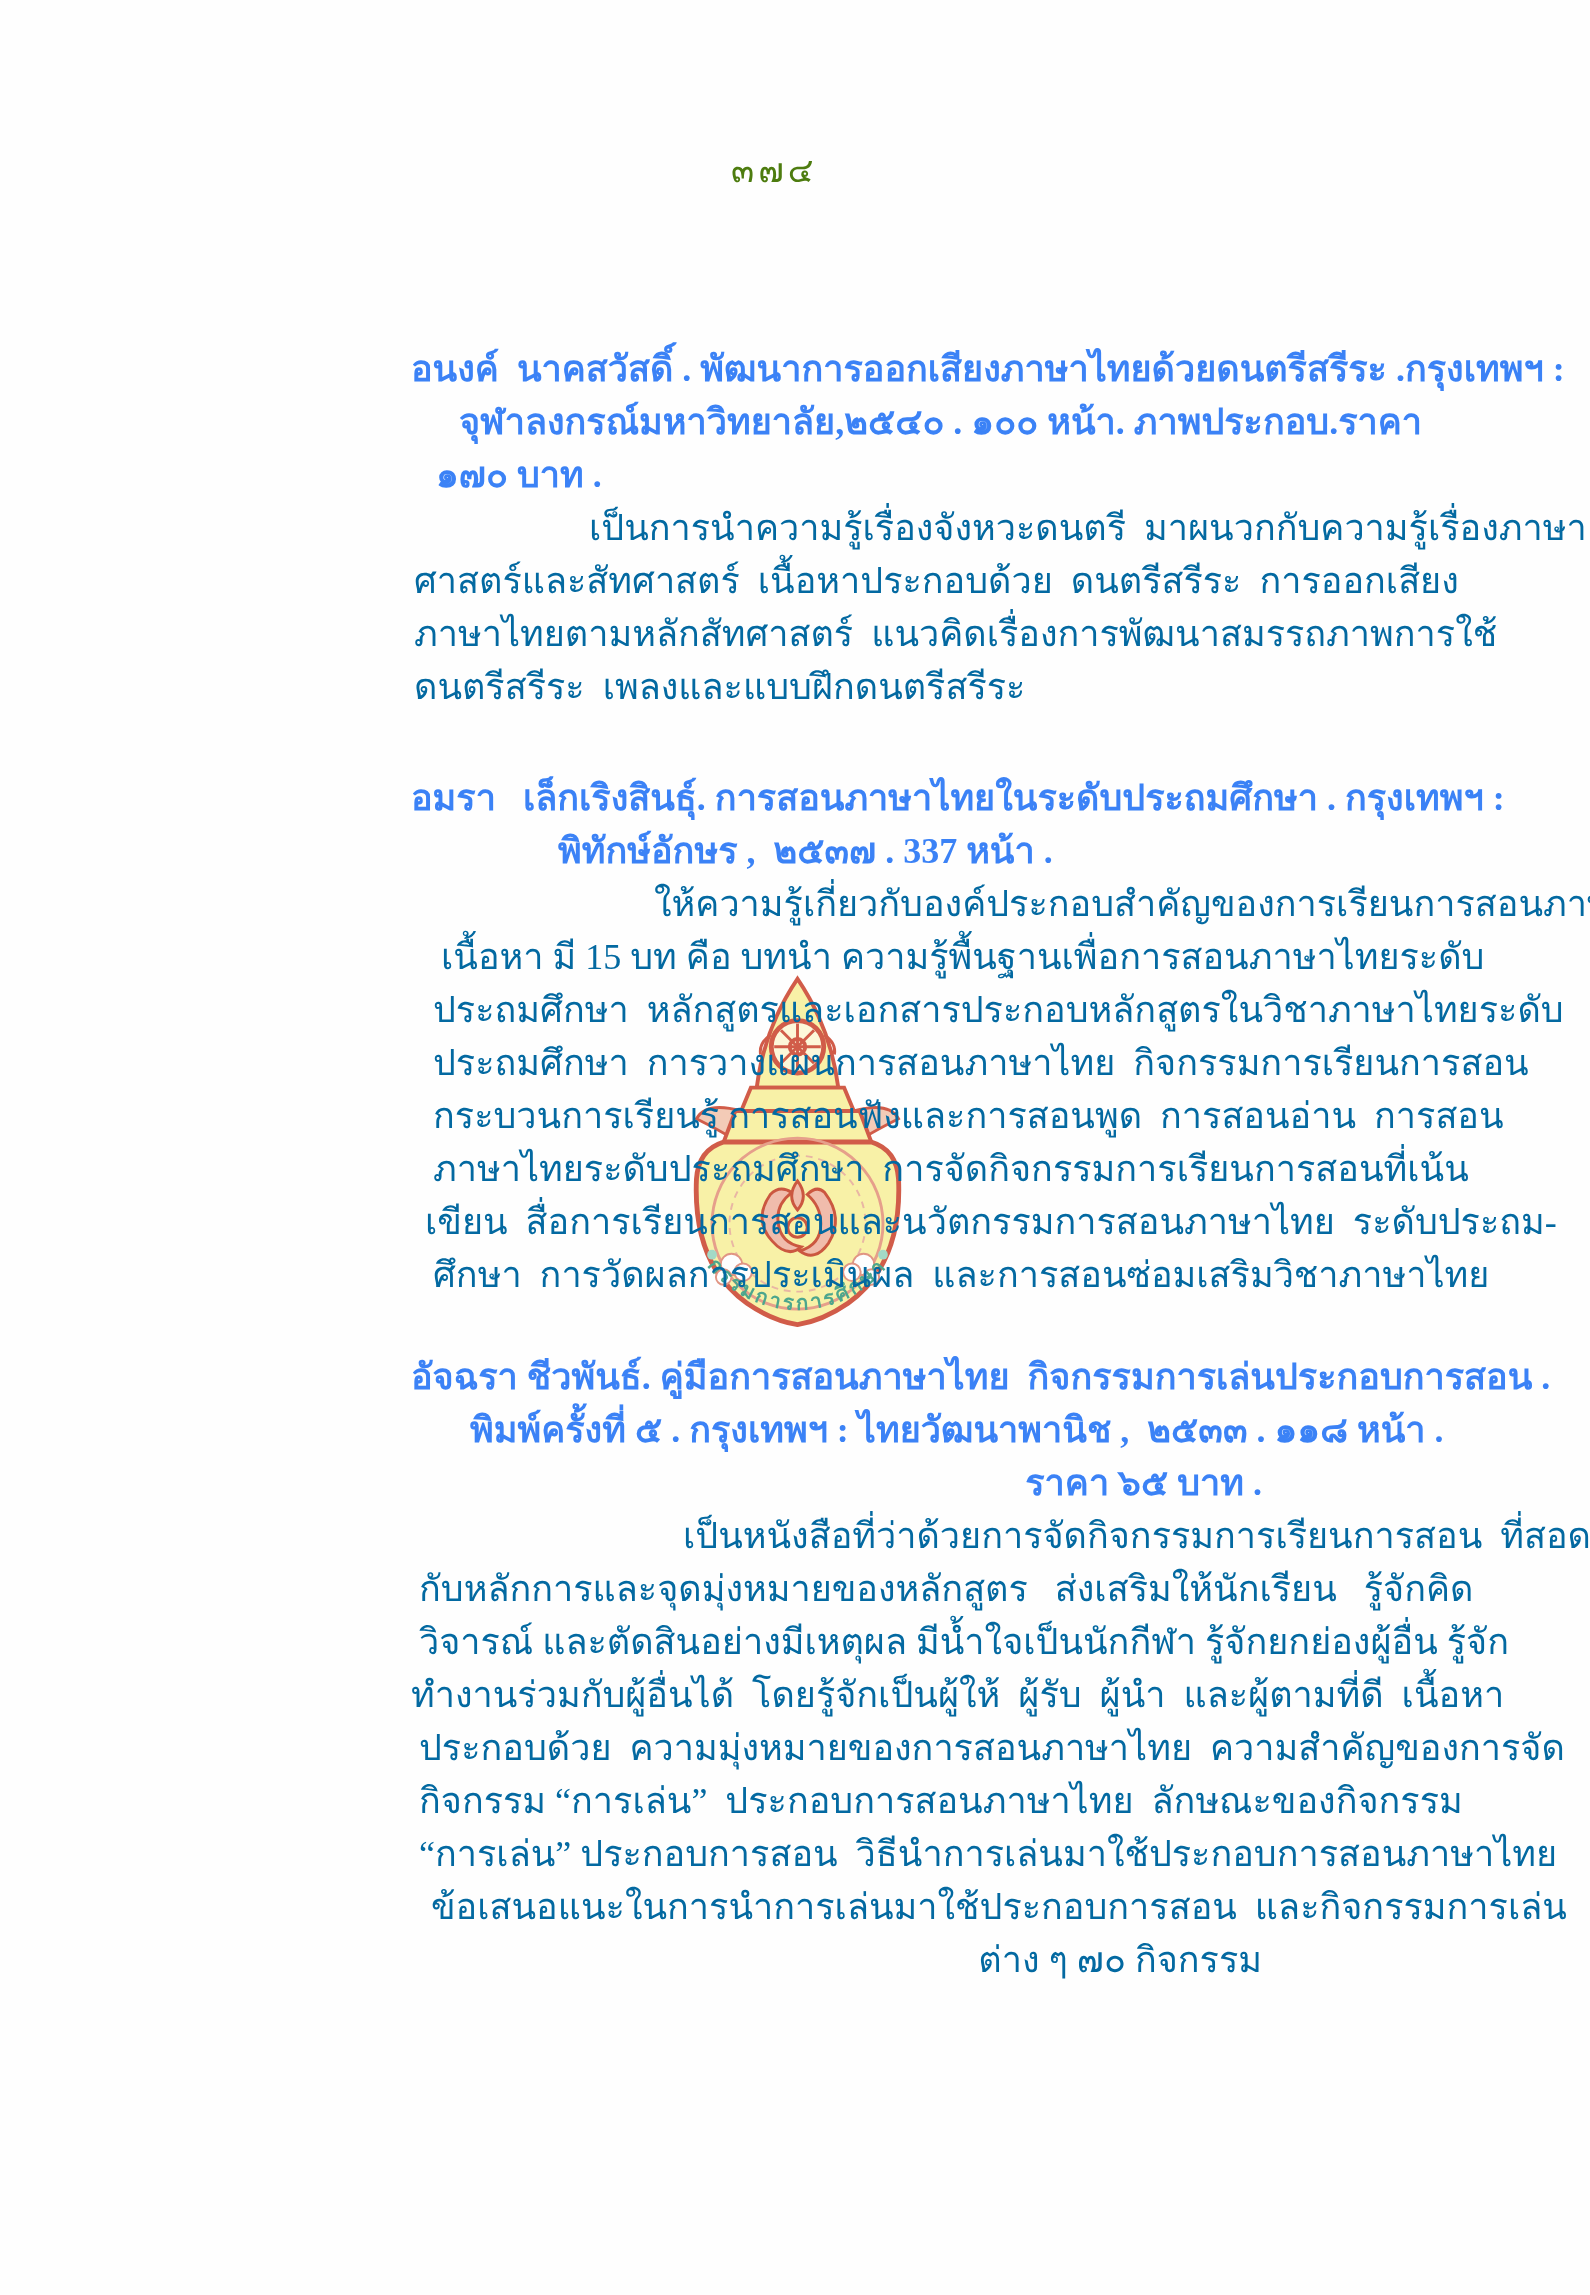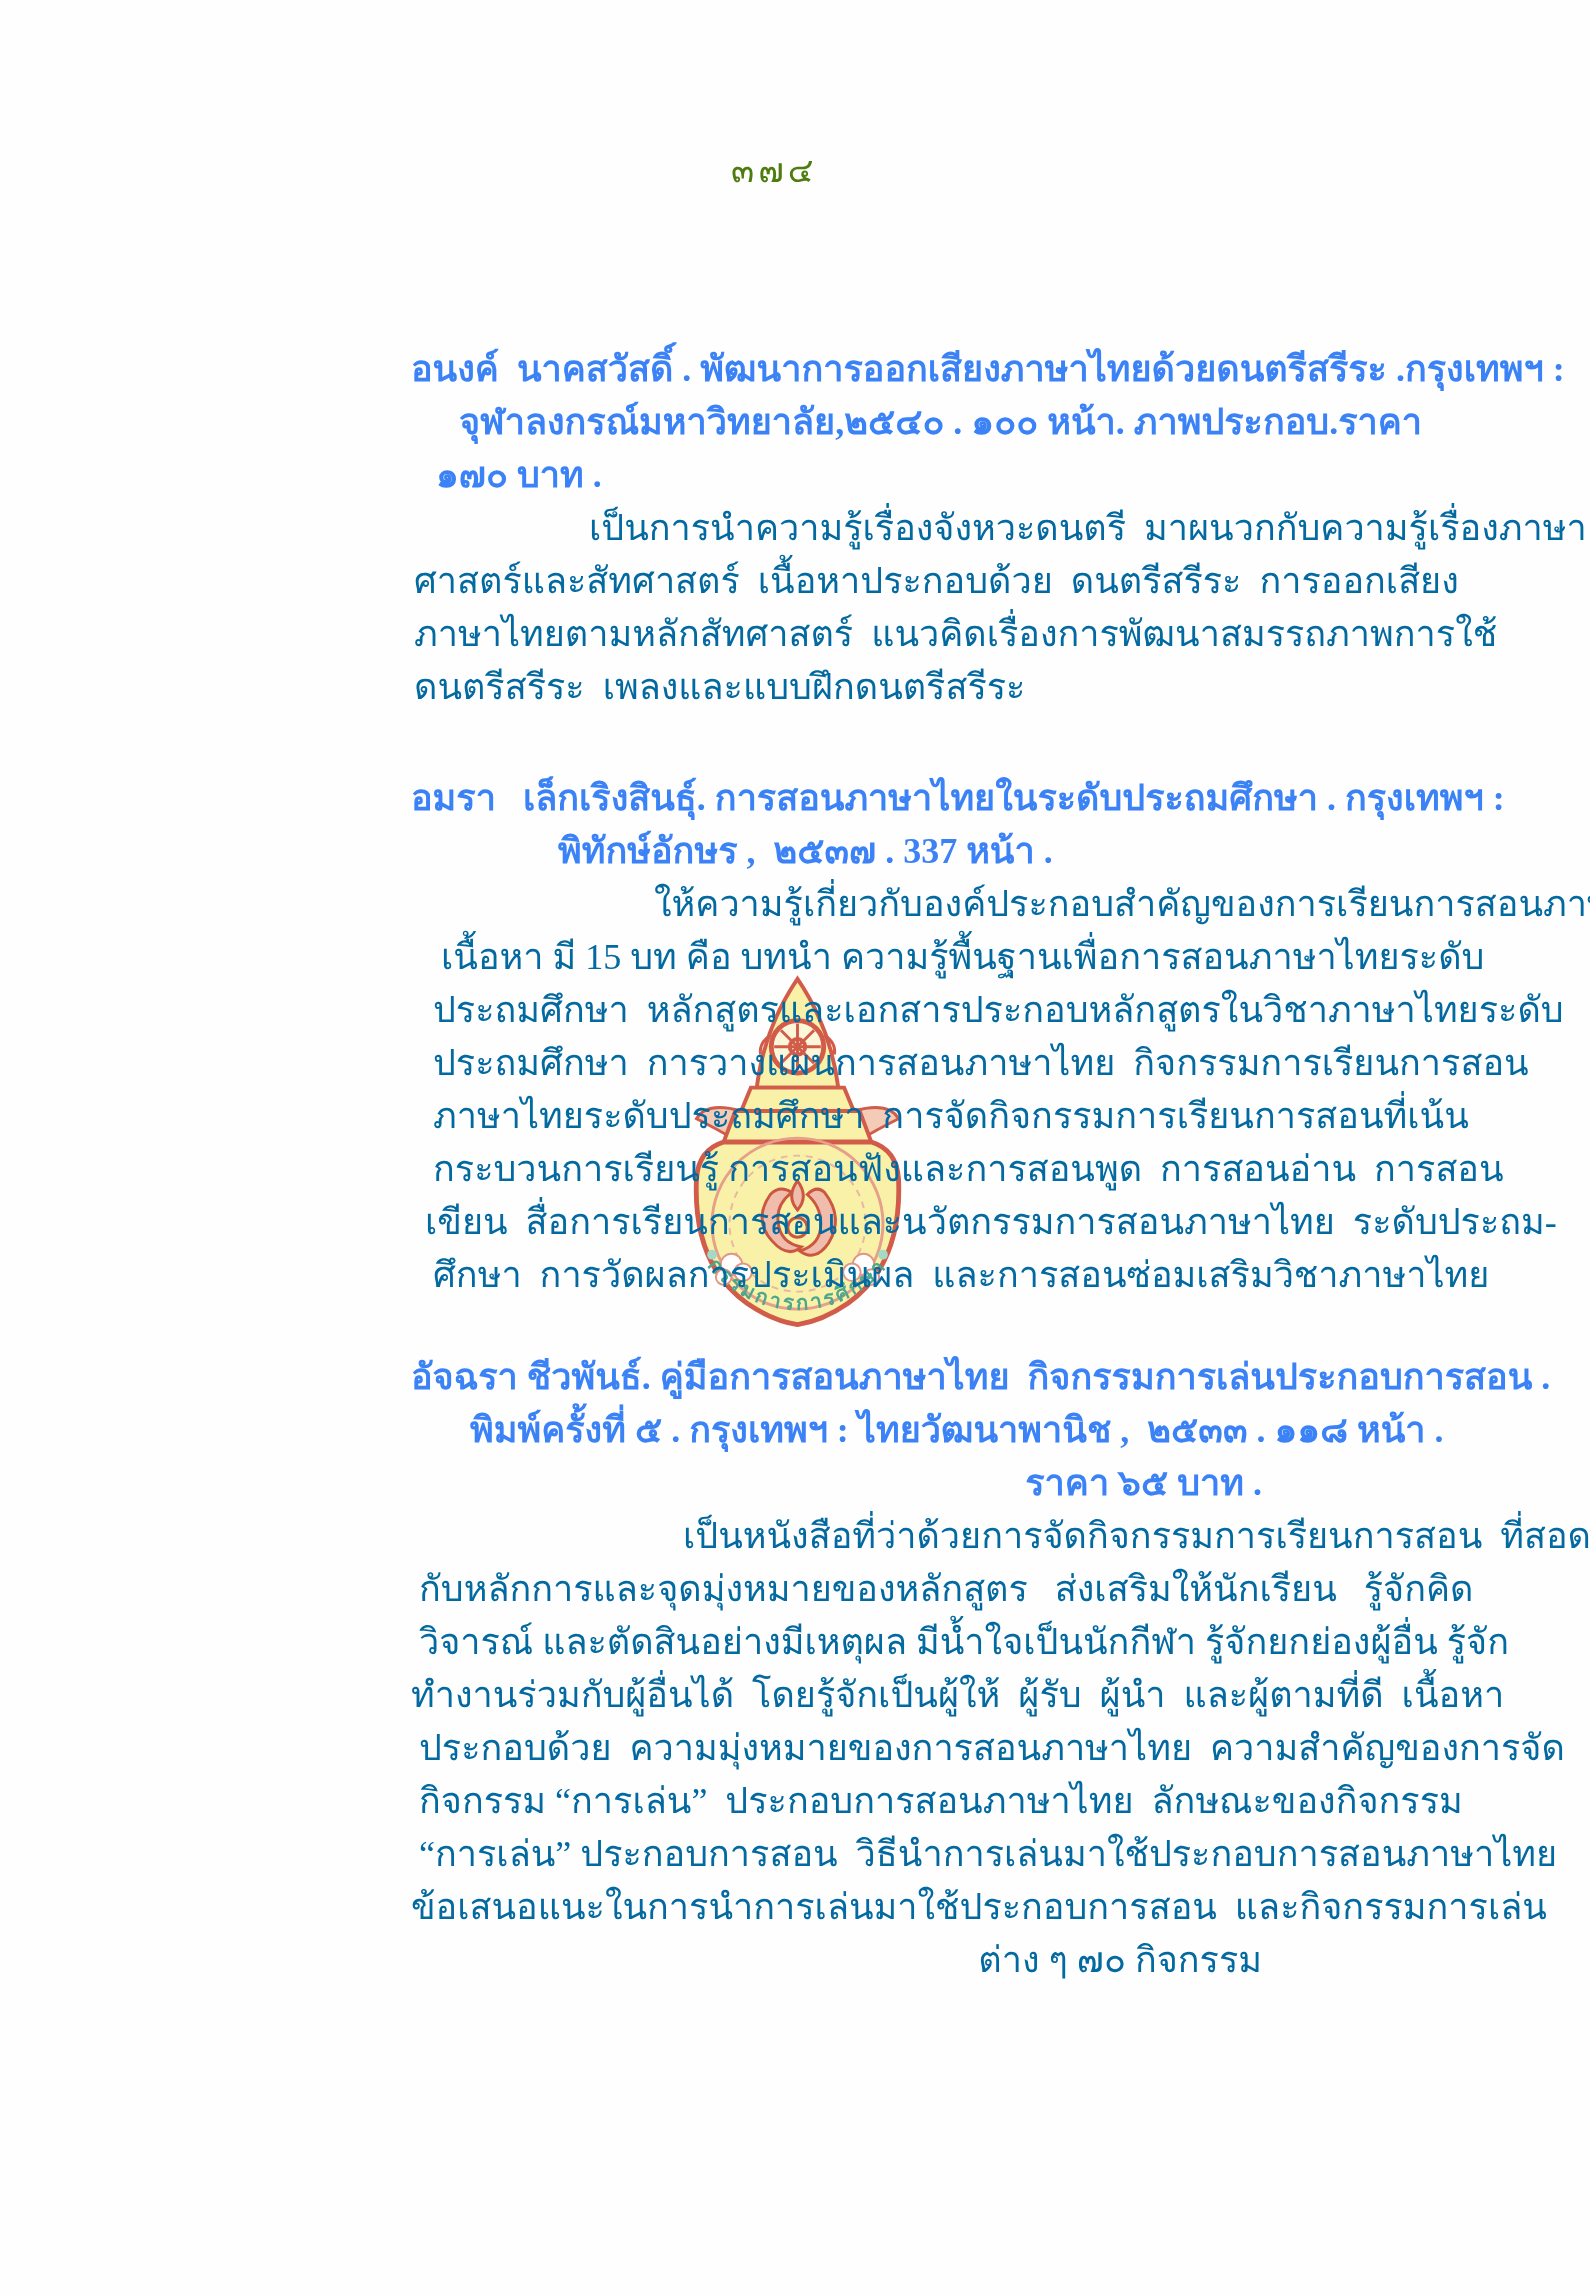--- a/index.html
+++ b/index.html
@@ -108,36 +108,36 @@
       <div class="line anno" style="margin-left:3px">ดนตรีสรีระ  เพลงและแบบฝึกดนตรีสรีระ</div>
     </div>
 
     <div class="entry gap-a">
       <div class="line cite">อมรา   เล็กเริงสินธุ์. การสอนภาษาไทยในระดับประถมศึกษา . กรุงเทพฯ :</div>
       <div class="line cite" style="margin-left:147px">พิทักษ์อักษร ,  ๒๕๓๗ . 337 หน้า .</div>
       <div class="line anno" style="margin-left:243px">ให้ความรู้เกี่ยวกับองค์ประกอบสำคัญของการเรียนการสอนภาษาไทย</div>
       <div class="line anno" style="margin-left:30px">เนื้อหา มี 15 บท คือ บทนำ ความรู้พื้นฐานเพื่อการสอนภาษาไทยระดับ</div>
       <div class="line anno" style="margin-left:22px">ประถมศึกษา  หลักสูตรและเอกสารประกอบหลักสูตรในวิชาภาษาไทยระดับ</div>
       <div class="line anno" style="margin-left:22px">ประถมศึกษา  การวางแผนการสอนภาษาไทย  กิจกรรมการเรียนการสอน</div>
+      <div class="line anno" style="margin-left:22px">กระบวนการเรียนรู้ การสอนฟังและการสอนพูด  การสอนอ่าน  การสอน</div>
       <div class="line anno" style="margin-left:22px">ภาษาไทยระดับประถมศึกษา  การจัดกิจกรรมการเรียนการสอนที่เน้น</div>
-      <div class="line anno" style="margin-left:22px">กระบวนการเรียนรู้ การสอนฟังและการสอนพูด  การสอนอ่าน  การสอน</div>
       <div class="line anno" style="margin-left:14px">เขียน  สื่อการเรียนการสอนและนวัตกรรมการสอนภาษาไทย  ระดับประถม-</div>
       <div class="line anno" style="margin-left:22px">ศึกษา  การวัดผลการประเมินผล  และการสอนซ่อมเสริมวิชาภาษาไทย</div>
     </div>
 
     <div class="entry gap-b">
       <div class="line cite">อัจฉรา ชีวพันธ์. คู่มือการสอนภาษาไทย  กิจกรรมการเล่นประกอบการสอน .</div>
       <div class="line cite" style="margin-left:59px">พิมพ์ครั้งที่ ๕ . กรุงเทพฯ : ไทยวัฒนาพานิช ,  ๒๕๓๓ . ๑๑๘ หน้า .</div>
       <div class="line cite" style="margin-left:87px">ราคา ๖๕ บาท .</div>
       <div class="line anno" style="margin-left:272px">เป็นหนังสือที่ว่าด้วยการจัดกิจกรรมการเรียนการสอน  ที่สอดคล้อง</div>
       <div class="line anno" style="margin-left:8px">กับหลักการและจุดมุ่งหมายของหลักสูตร   ส่งเสริมให้นักเรียน   รู้จักคิด</div>
       <div class="line anno" style="margin-left:8px">วิจารณ์ และตัดสินอย่างมีเหตุผล มีน้ำใจเป็นนักกีฬา รู้จักยกย่องผู้อื่น รู้จัก</div>
       <div class="line anno" style="margin-left:0px">ทำงานร่วมกับผู้อื่นได้  โดยรู้จักเป็นผู้ให้  ผู้รับ  ผู้นำ  และผู้ตามที่ดี  เนื้อหา</div>
       <div class="line anno" style="margin-left:8px">ประกอบด้วย  ความมุ่งหมายของการสอนภาษาไทย  ความสำคัญของการจัด</div>
       <div class="line anno" style="margin-left:8px">กิจกรรม “การเล่น”  ประกอบการสอนภาษาไทย  ลักษณะของกิจกรรม</div>
       <div class="line anno" style="margin-left:8px">“การเล่น” ประกอบการสอน  วิธีนำการเล่นมาใช้ประกอบการสอนภาษาไทย</div>
-      <div class="line anno" style="margin-left:0">ข้อเสนอแนะในการนำการเล่นมาใช้ประกอบการสอน  และกิจกรรมการเล่น</div>
+      <div class="line anno" style="margin-left:20px">ข้อเสนอแนะในการนำการเล่นมาใช้ประกอบการสอน  และกิจกรรมการเล่น</div>
       <div class="line anno" style="margin-left:8px">ต่าง ๆ ๗๐ กิจกรรม</div>
     </div>
 
   </div>
 </div>
 
 
 </body></html>

